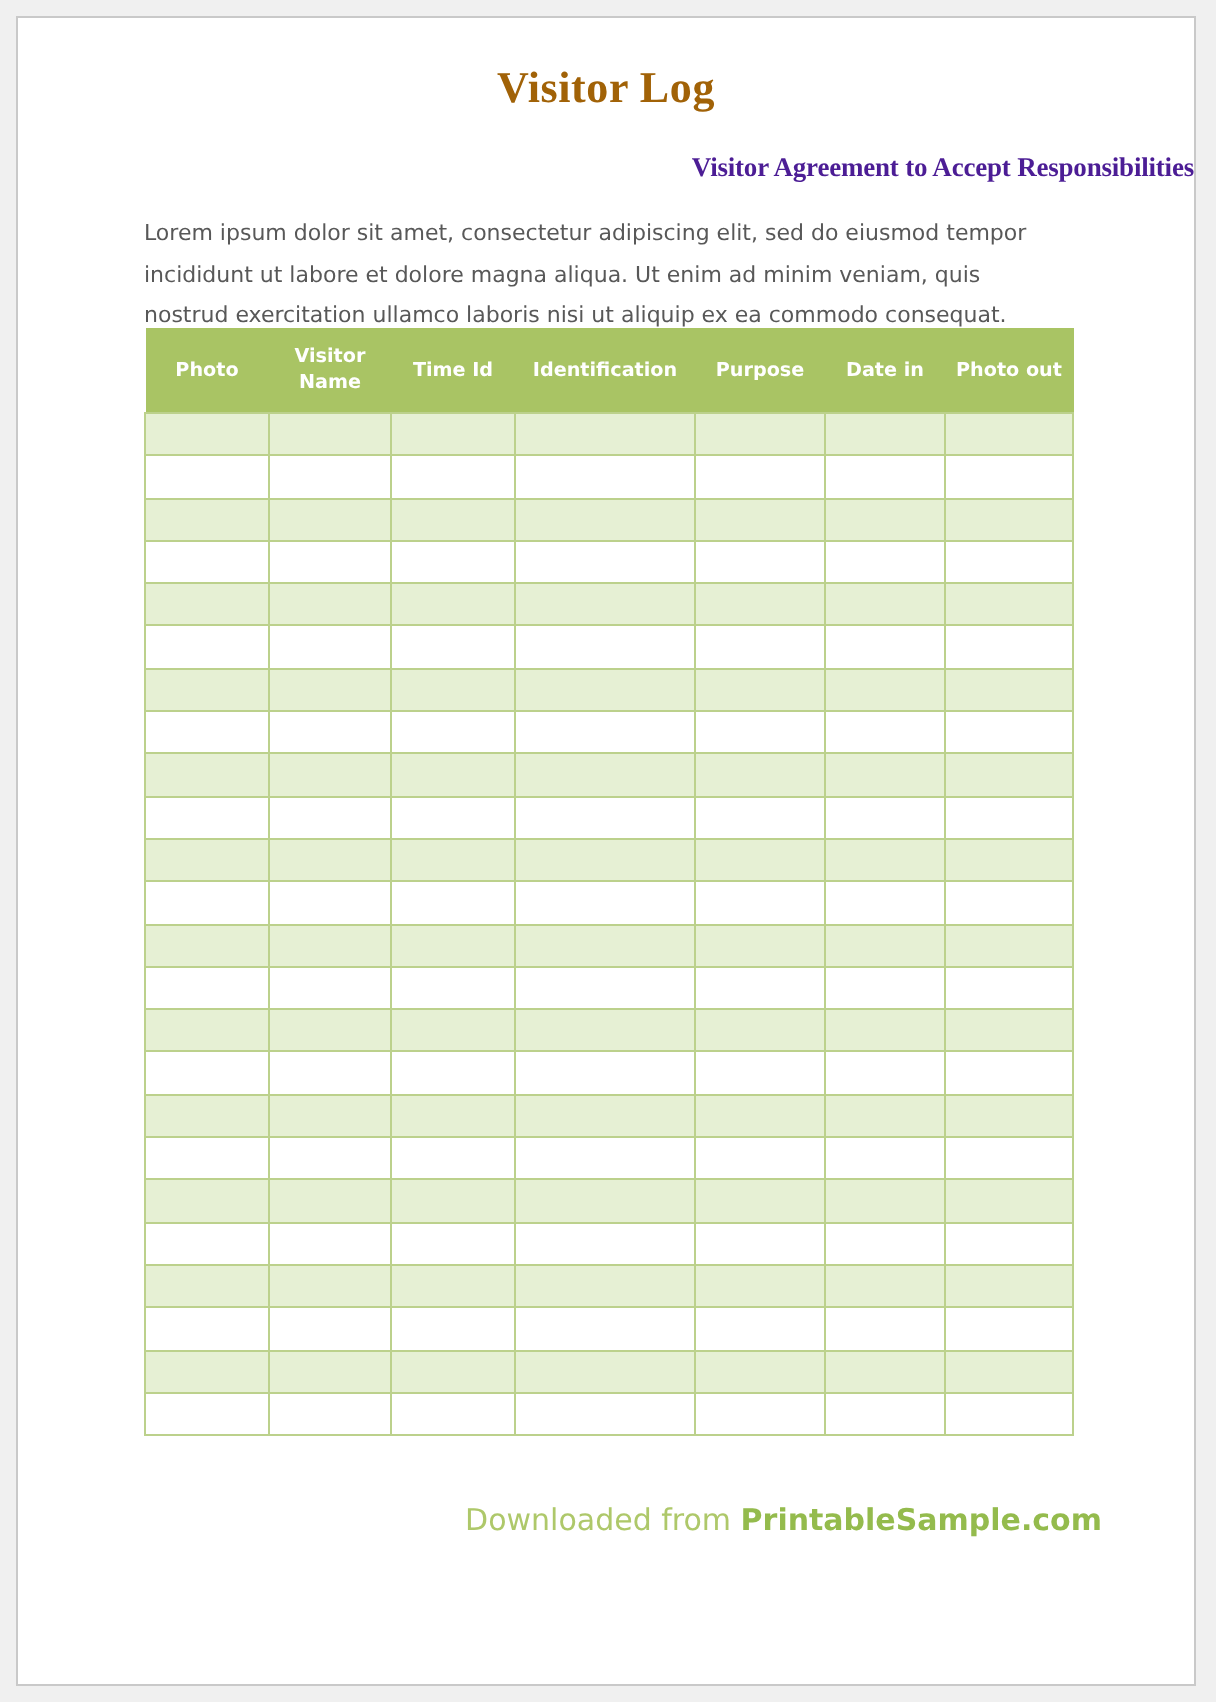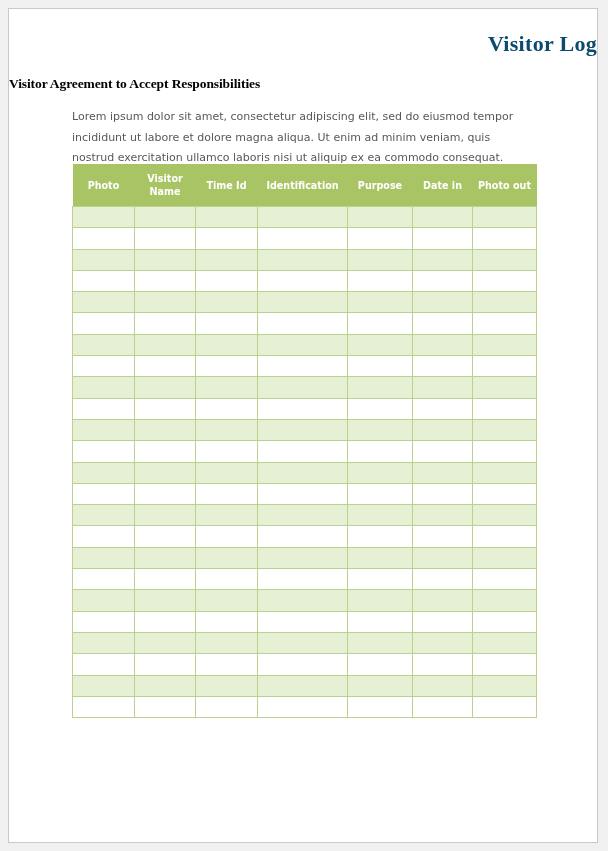--- a/index.html
+++ b/index.html
@@ -31,38 +31,38 @@
     width: 100%;
     height: 100%;
   }
 
   
   .doc-title {
     position: absolute;
     left: 0;
     top: 22px;
     width: 100%;
-    text-align: right;
+    text-align: center;
     font-family: "Liberation Serif", serif;
     font-size: 22px;
     font-weight: bold;
-    color: #0c4a6e;
+    color: #a16207;
     letter-spacing: 0.3px;
   }
 
   .doc-subtitle {
     position: absolute;
     left: 0;
     top: 67px;
     width: 100%;
-    text-align: left;
+    text-align: right;
     font-family: "Liberation Serif", serif;
     font-size: 13.5px;
     font-weight: bold;
-    color: #000000;
+    color: #4c1d95;
     letter-spacing: -0.1px;
   }
 
   
   .intro-paragraph {
     position: absolute;
     left: 63px;
     top: 98px;
     width: 462px;
     font-family: "DejaVu Sans", sans-serif;
@@ -382,15 +382,18 @@
             <td></td>
             <td></td>
             <td></td>
             <td></td>
             <td></td>
             <td></td>
           </tr>
         </tbody>
     </table>
 
+    <div class="footer-credit">
+      <span class="pre">Downloaded from </span><span class="brand">PrintableSample.com</span>
+    </div>
 
   </div>
 </div>
 
 </body></html>

